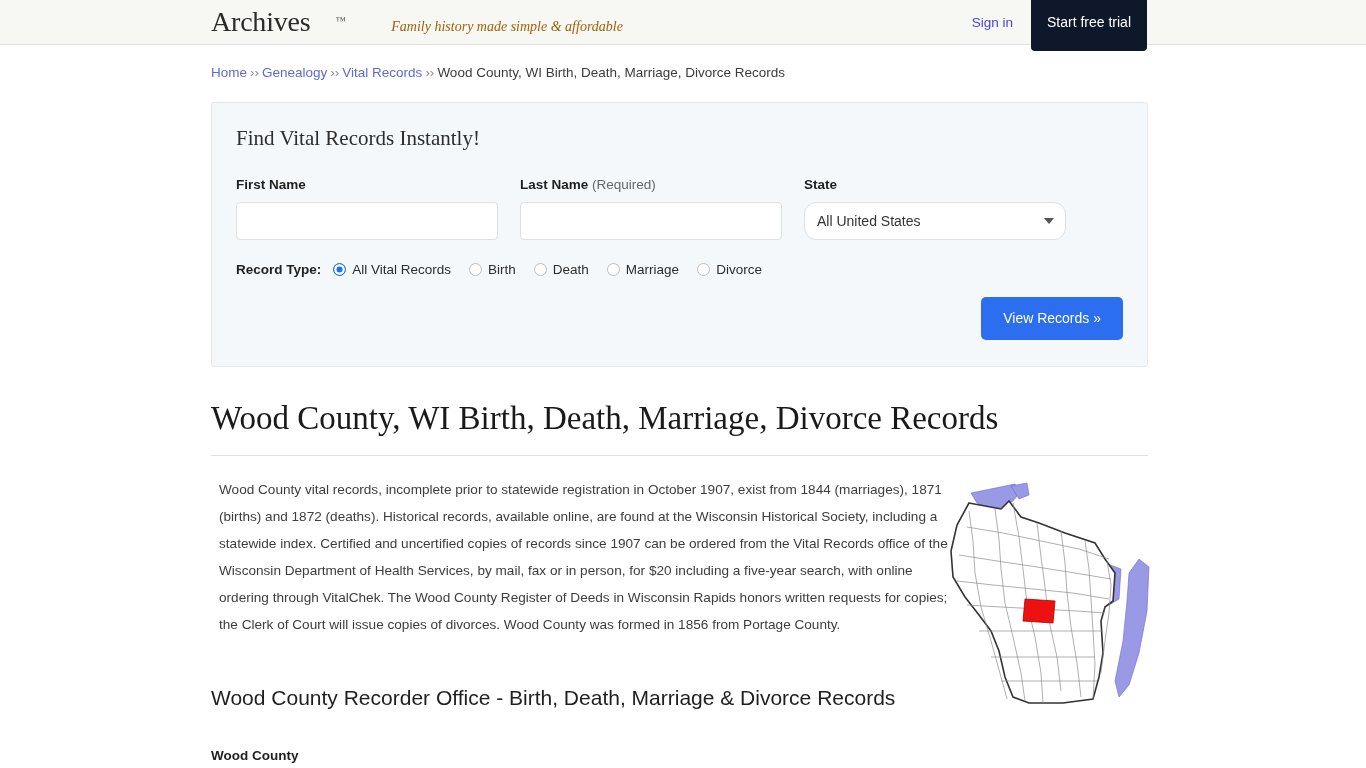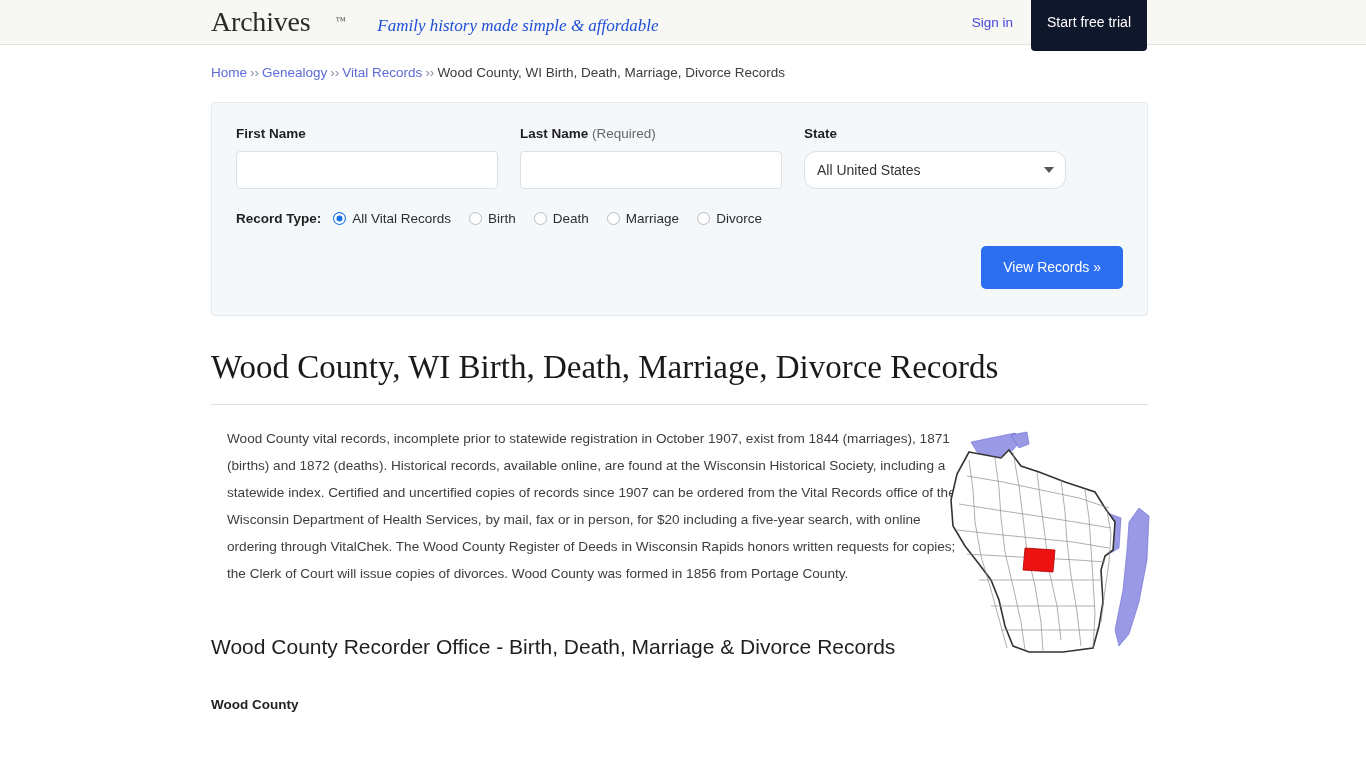--- a/index.html
+++ b/index.html
@@ -40,23 +40,23 @@
     font-size: 10px;
     vertical-align: super;
     color: #444;
     margin-left: 1px;
     position: relative;
     top: -7px;
   }
   .tagline {
     font-family: "Liberation Serif", serif;
     font-style: italic;
-    font-size: 17px;
-    color: #1d4ed8;
-    margin-left: 8px;
+    font-size: 14px;
+    color: #a16207;
+    margin-left: 22px;
   }
   .topbar-right {
     position: absolute;
     right: 219px;
     display: flex;
     align-items: center;
     gap: 18px;
   }
   .signin {
     color: #4646dd;
@@ -245,21 +245,21 @@
   
   .content {
     position: relative;
     margin-top: 20px;
   }
   .body-text {
     width: 730px;
     font-size: 13.6px;
     line-height: 27px;
     color: #3d3d3d;
-    margin: 16px;
+    margin: 8px;
   }
   .map {
     position: absolute;
     right: -5px;
     top: 5px;
     width: 210px;
     height: 230px;
   }
 
   h2.sub-title {
@@ -294,20 +294,21 @@
 </div>
 
 <div class="page">
   <div class="container">
 
     <div class="breadcrumb">
       <a>Home</a><span class="bc-sep">››</span><a>Genealogy</a><span class="bc-sep">››</span><a>Vital Records</a><span class="bc-sep">››</span><span class="bc-current">Wood County, WI Birth, Death, Marriage, Divorce Records</span>
     </div>
 
     <div class="search-panel">
+      <h2 class="panel-title">Find Vital Records Instantly!</h2>
 
       <div class="fields-row">
         <div class="field">
           <label class="field-label">
             <span>First Name</span>
           </label>
           <input class="text-input" type="text" placeholder="" style="">
         </div>
 
         <div class="field">

